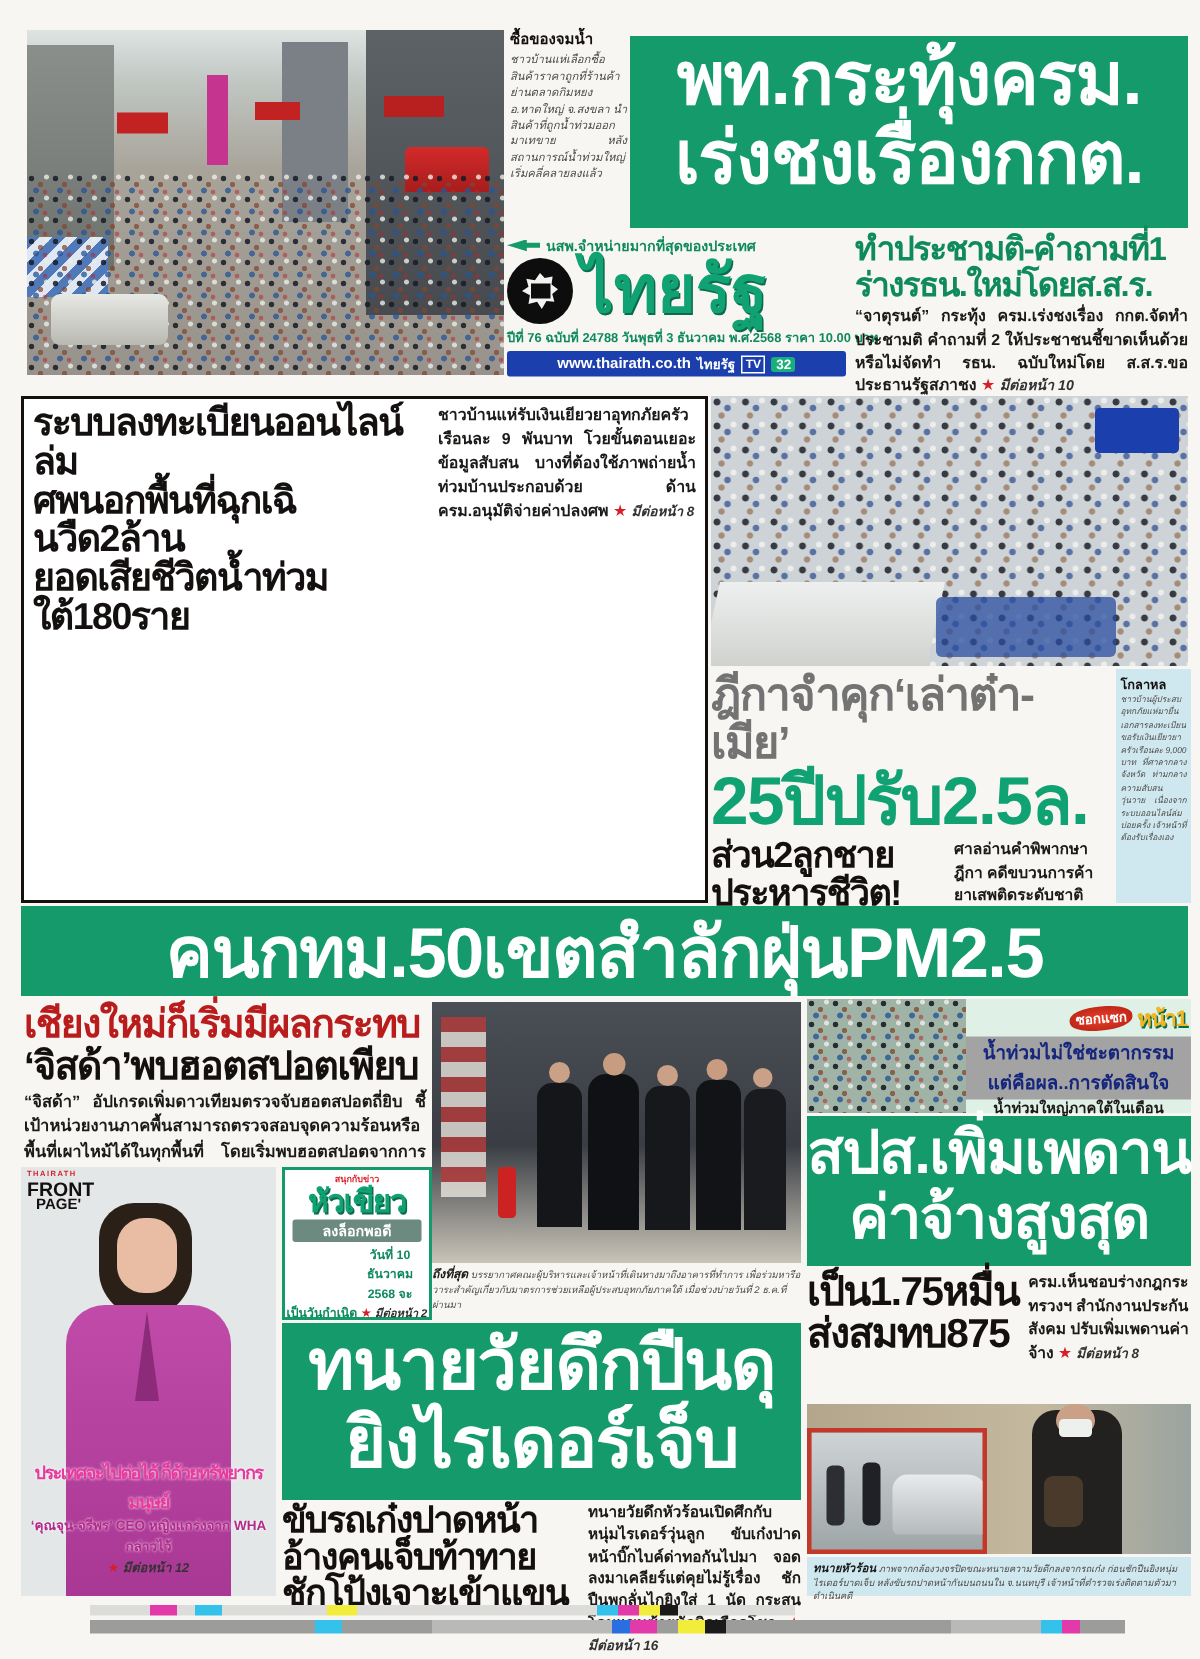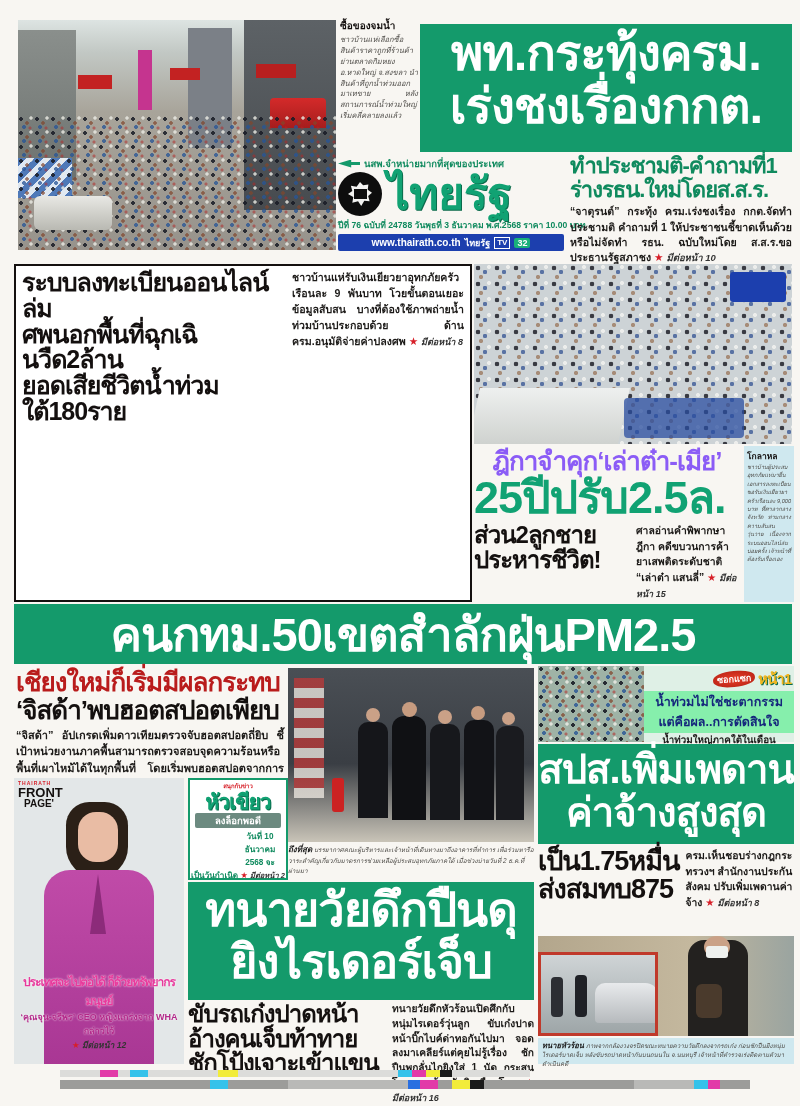--- a/index.html
+++ b/index.html
@@ -79,21 +79,21 @@
       <span class="thick" style="font-size:9px;">ไทยรัฐ</span>
       <span class="thick" style="font-size:8px;border:1px solid #fff;padding:0 2px;line-height:10px;">TV</span>
       <span class="thick" style="font-size:9px;background:#18b07a;padding:0 3px;border-radius:2px;">32</span>
     </div>
   </div>
 
   <div class="abs" style="left:570px;top:154px;width:222px;height:108px;">
     <div class="hl" style="font-size:22px;color:#0f8a5e;line-height:1.1;">ทำประชามติ-คำถามที่1</div>
     <div class="hl" style="font-size:22px;color:#0f8a5e;line-height:1.05;">ร่างรธน.ใหม่โดยส.ส.ร.</div>
     <div style="font-size:10.6px;line-height:1.45;margin-top:3px;text-align:justify;" class="bodytext">
-      <span>“จาตุรนต์” กระทุ้ง ครม.เร่งชงเรื่อง กกต.จัดทำประชามติ คำถามที่ 1 ให้ประชาชนชี้ขาดเห็นด้วยหรือไม่จัดทำ รธน. ฉบับใหม่โดย ส.ส.ร.ขอประธานรัฐสภาชง</span>
+      <span>“จาตุรนต์” กระทุ้ง ครม.เร่งชงเรื่อง กกต.จัดทำประชามติ คำถามที่ 2 ให้ประชาชนชี้ขาดเห็นด้วยหรือไม่จัดทำ รธน. ฉบับใหม่โดย ส.ส.ร.ขอประธานรัฐสภาชง</span>
       <span class="star">★</span>
       <span class="more" style="font-size:9.5px;">มีต่อหน้า 10</span>
     </div>
   </div>
 
   <div class="abs" style="left:14px;top:264px;width:458px;height:338px;border:2px solid #14100f;box-sizing:border-box;background:#fff;">
     <div style="display:flex;padding:4px 6px 0 6px;gap:8px;">
       <div style="flex:0 0 262px;">
         <div class="sub-black" style="font-size:25px;">ระบบลงทะเบียนออนไลน์ล่ม</div>
         <div class="sub-black" style="font-size:25px;">ศพนอกพื้นที่ฉุกเฉินวืด2ล้าน</div>
@@ -107,21 +107,21 @@
     </div>
   </div>
 
   <div class="abs ph crowd2" style="left:474px;top:264px;width:318px;height:180px;background-color:#cdd3d6;">
     <div class="abs" style="left:0;bottom:0;width:150px;height:56px;background:linear-gradient(#eef0ef,#cfd2cf);transform:skewX(-12deg);"></div>
     <div class="abs" style="left:150px;bottom:6px;width:120px;height:40px;background:#2a4ea0;opacity:.75;border-radius:4px;"></div>
     <div class="abs" style="right:6px;top:8px;width:56px;height:30px;background:#1c3fae;border-radius:3px;"></div>
   </div>
 
   <div class="abs" style="left:474px;top:448px;width:266px;height:154px;">
-    <div class="hl" style="font-size:26px;color:#8b5cf6;line-height:1.05;text-align:center;">ฎีกาจำคุก‘เล่าต๋า-เมีย’</div>
+    <div class="hl" style="font-size:30px;color:#737373;line-height:1.05;">ฎีกาจำคุก‘เล่าต๋า-เมีย’</div>
     <div class="hl" style="font-size:45px;color:#11a273;line-height:1.02;letter-spacing:-1px;">25ปีปรับ2.5ล.</div>
     <div style="display:flex;gap:6px;margin-top:2px;">
       <div style="flex:0 0 128px;">
         <div class="sub-black" style="font-size:24px;">ส่วน2ลูกชาย</div>
         <div class="sub-black" style="font-size:24px;">ประหารชีวิต!</div>
       </div>
       <div class="bodytext" style="flex:1;font-size:10.4px;line-height:1.5;margin-left:28px;">
         <span>ศาลอ่านคำพิพากษาฎีกา คดีขบวนการค้ายาเสพติดระดับชาติ “เล่าต๋า แสนลี่”</span>
         <span class="star">★</span>
         <span class="more" style="font-size:9px;">มีต่อหน้า 15</span>
@@ -203,21 +203,21 @@
     <span class="tinyital">บรรยากาศคณะผู้บริหารและเจ้าหน้าที่เดินทางมาถึงอาคารที่ทำการ เพื่อร่วมหารือวาระสำคัญเกี่ยวกับมาตรการช่วยเหลือผู้ประสบอุทกภัยภาคใต้ เมื่อช่วงบ่ายวันที่ 2 ธ.ค.ที่ผ่านมา</span>
   </div>
 
   <div class="abs" style="left:538px;top:666px;width:256px;height:76px;background:#dff0e6;display:flex;">
     <div class="ph crowd" style="flex:0 0 106px;background-color:#9fb3a6;"></div>
     <div style="flex:1;position:relative;">
       <div style="display:flex;align-items:center;justify-content:flex-end;gap:3px;padding:1px 3px 0 0;">
         <span class="thick" style="font-size:9px;color:#fff;background:radial-gradient(#e8402a,#b31e12);padding:1px 4px;border-radius:50% 40% 50% 40%;transform:rotate(-4deg);">ซอกแซก</span>
         <span class="hl" style="font-size:15px;color:#f2b61e;text-shadow:1px 1px 0 #0b6b4c;">หน้า1</span>
       </div>
-      <div class="greenbox" style="text-align:center;padding:1px 0;background:#86efac;">
+      <div class="greenbox" style="text-align:center;padding:1px 0;background:#a3a3a3;">
         <div class="thick" style="font-size:12.5px;color:#15267c;">น้ำท่วมไม่ใช่ชะตากรรม</div>
         <div class="thick" style="font-size:12.5px;color:#15267c;">แต่คือผล..การตัดสินใจ</div>
       </div>
       <div style="text-align:center;font-size:9.8px;line-height:1.3;padding-top:1px;" class="bodytext">
         <span>น้ำท่วมใหญ่ภาคใต้ในเดือน พฤศจิกายน 2568</span>
         <span class="star">★</span>
         <span class="more" style="font-size:8.5px;">มีต่อหน้า 5</span>
       </div>
     </div>
   </div>

